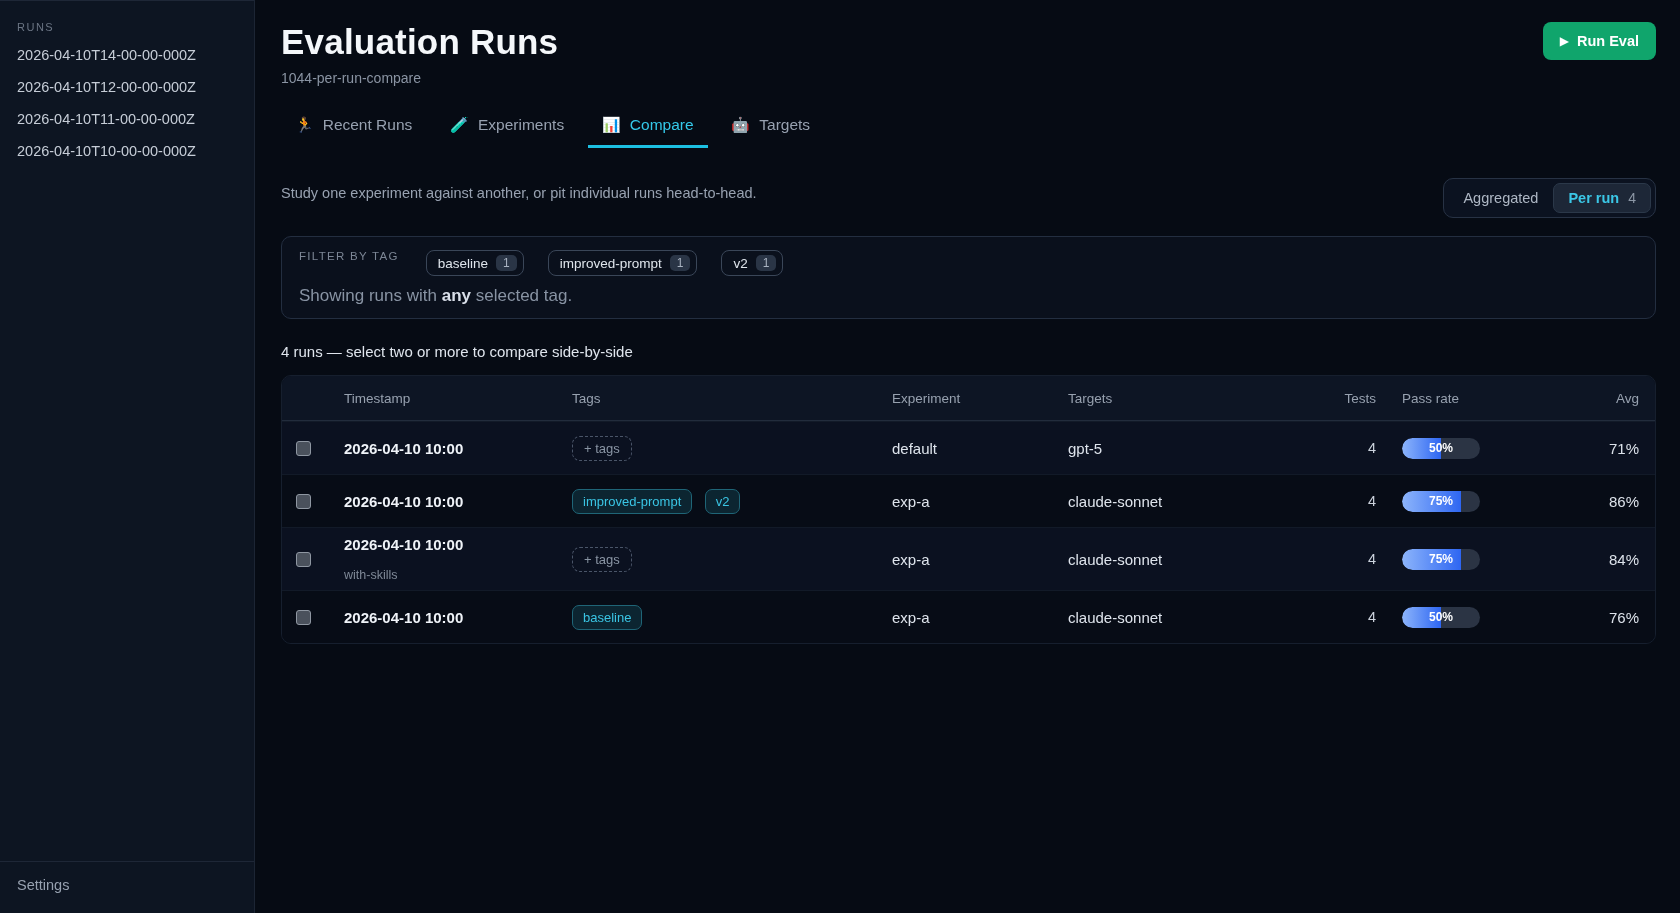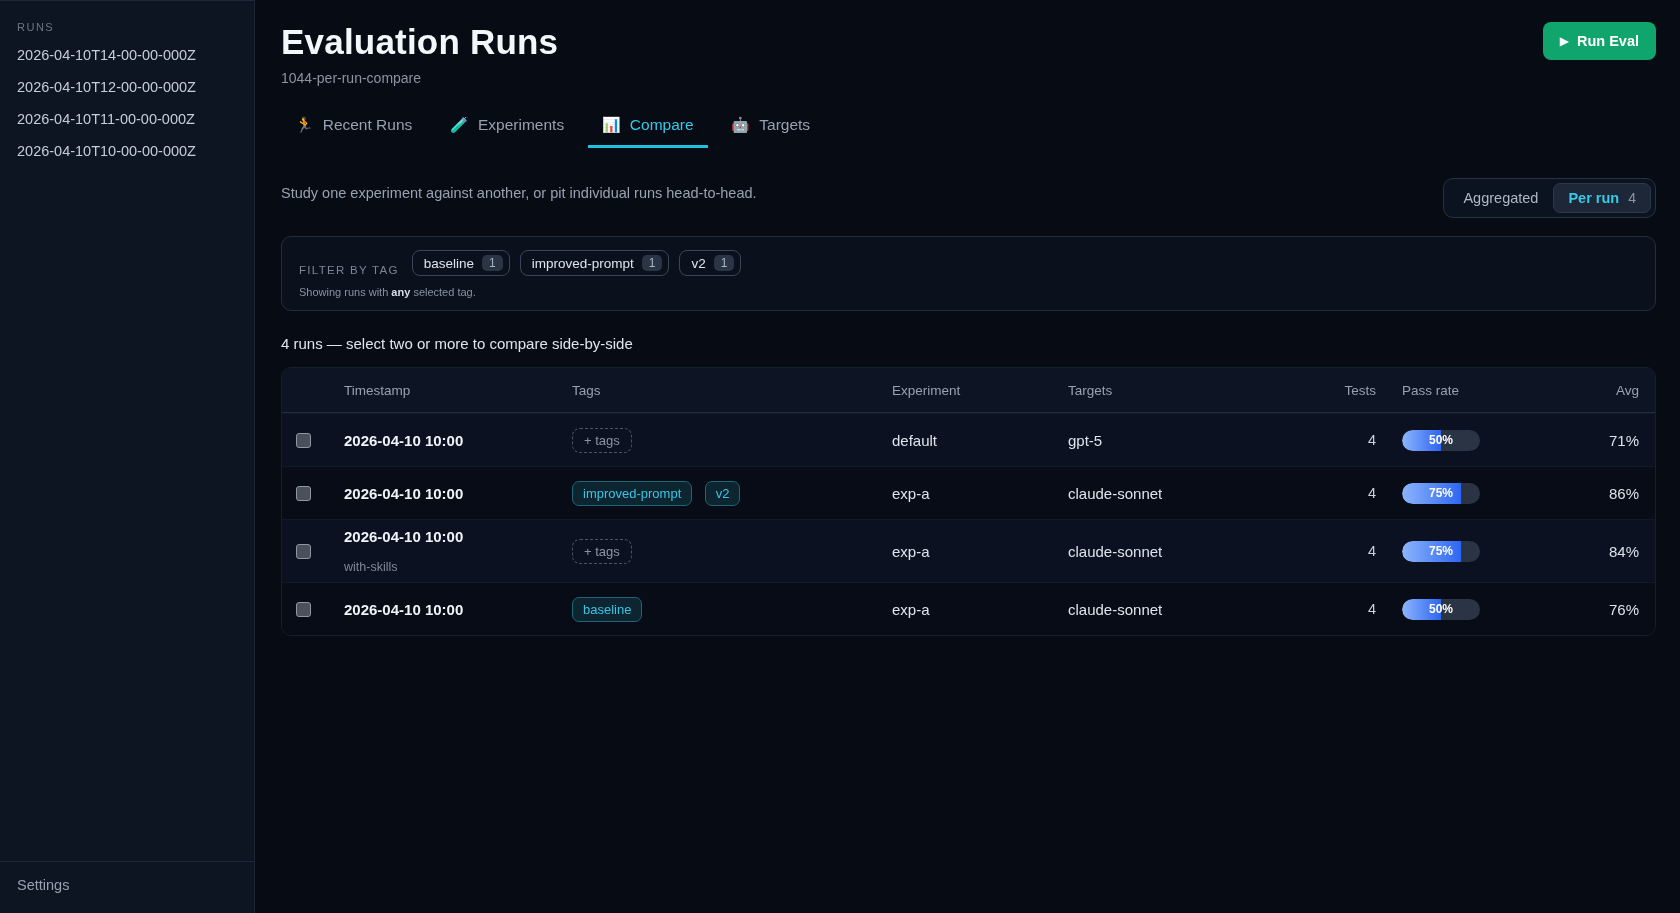--- a/index.html
+++ b/index.html
@@ -81,33 +81,33 @@
     padding: 6px 14px;
     text-align: right;
   }
   .toggle-option .toggle-badge { color: #8c97a6; font-weight: normal; font-size: 14px; }
 
   
   .filter-panel {
     margin-top: 18px; border: 1px solid #232e40; background: #0a101c;
     border-radius: 10px; padding: 13px 17px 12px 17px;
   }
-  .filter-row { display: flex; align-items: flex-end; gap: 10px; }
+  .filter-row { display: flex; align-items: flex-start; gap: 24px; }
   .filter-label { font-size: 11.5px; color: #7c8695; letter-spacing: 1.3px; margin-right: 3px; }
   .tag-filter-pill {
     display: inline-flex; align-items: center; gap: 8px;
     border: 1px solid #3a4658; border-radius: 8px; background: transparent;
     color: #dfe5ec; font-size: 13.5px; font-family: inherit;
     padding: 4px 6px 4px 11px; cursor: pointer;
   }
   .tag-filter-pill .count-badge {
     background: #2a3546; color: #a9b3c1; font-size: 12px;
     border-radius: 5px; padding: 1px 7px;
   }
-  .filter-note { font-size: 11px; color: #8893a3; margin-top: 10px; }
+  .filter-note { font-size: 17px; color: #8893a3; margin-top: 10px; }
   .filter-note b { color: #d9dfe9; }
 
   
   .runs-summary { font-size: 15px; color: #dfe5ed; margin-top: 24px; }
 
   
   .runs-table {
     margin-top: 15px; border-radius: 10px; overflow: hidden;
     background: #0a0f1a; border: 1px solid #161f2e;
   }

